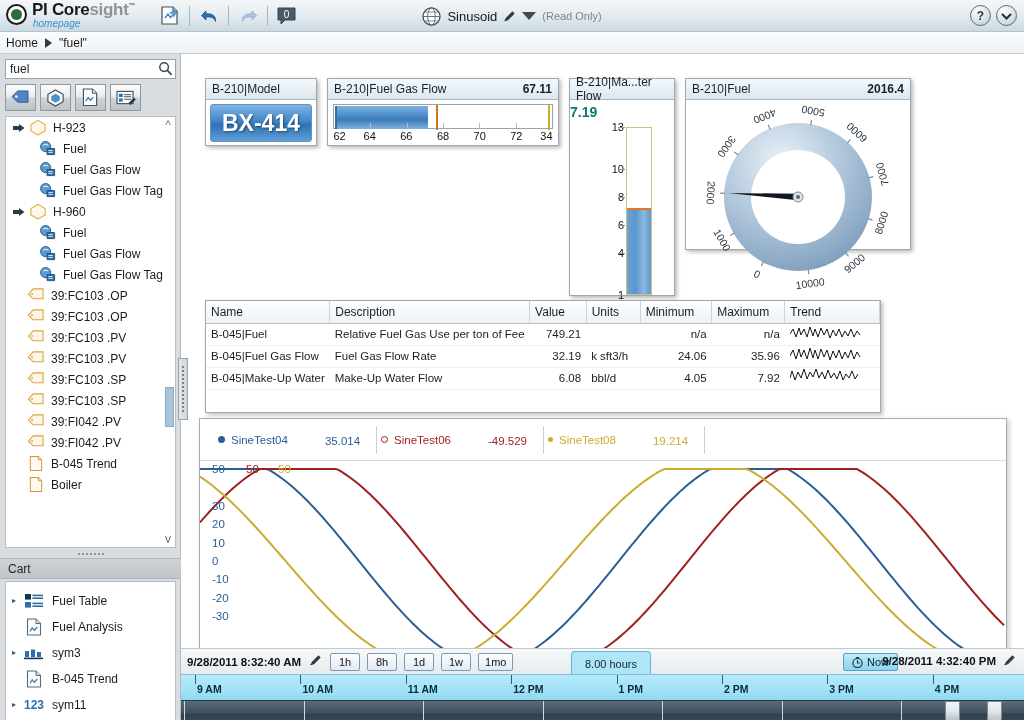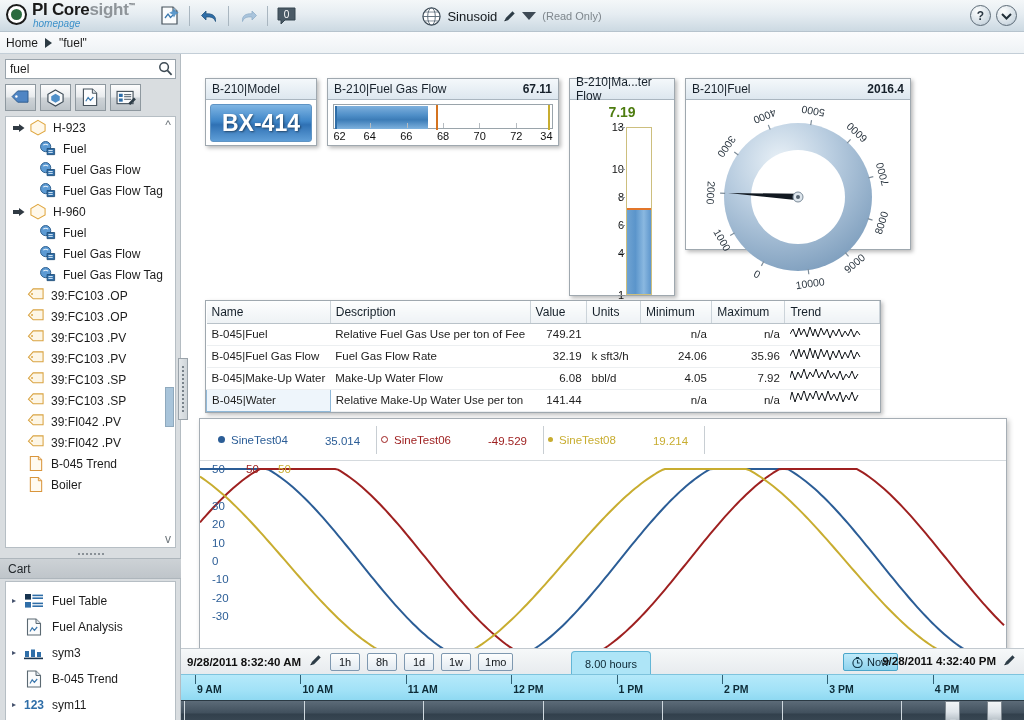--- a/index.html
+++ b/index.html
@@ -193,21 +193,21 @@
   }
   .hbar-marker { position: absolute; top: 0; width: 2px; height: 25px; }
   .hbar-tick { position: absolute; bottom: 0; width: 1px; height: 5px; background: #b6bcc1; }
   .hbar-scale {
     position: relative; height: 14px; margin-top: 1px; font-size: 11px; color: #111;
   }
   .hbar-scale span { position: absolute; transform: translateX(-50%); top: 0; }
 
   
   #w-vbar { left: 388px; top: 24px; width: 106px; height: 218px; }
-  .vbar-val { text-align: center; font-size: 14px; font-weight: bold; color: #4d7c0f; padding: 4px 0 2px; }
+  .vbar-val { text-align: left; font-size: 14px; font-weight: bold; color: #0f766e; padding: 4px 0 2px; }
   .vbar-area { position: relative; height: 180px; }
   .vbar-tube {
     position: absolute; left: 56px; top: 5px; width: 26px; height: 168px;
     background: #fff; border: 1px solid #cdbf7e;
   }
   .vbar-fill {
     position: absolute; left: 0; bottom: 0; width: 100%;
     background: linear-gradient(to right, #6fa3d2 0%, #5b95cb 35%, #8ab8e0 70%, #5f97cd 100%);
     border-top: 2px solid #e2762a;
   }
@@ -842,33 +842,20 @@
               <td class="c-num">6.08</td>
               <td class="c-units">bbl/d</td>
               <td class="c-num">4.05</td>
               <td class="c-num">7.92</td>
               <td>
                 <svg class="spark" width="78" height="18" viewBox="0 0 78 18">
                   <path d="M0 9 l2 -7 3 9 3 -8 3 6 3 -9 3 10 3 -7 3 5 3 -8 3 9 3 -6 3 7 3 -9 3 8 3 -5 3 6 3 -8 3 9 3 -6 3 4 3 -7 3 8 3 -5" stroke="#14181c" stroke-width="1" fill="none"></path>
                 </svg>
               </td>
             </tr>
-            <tr class="sel">
-              <td class="c-name">B-045|Water</td>
-              <td>Relative Make-Up Water Use per ton</td>
-              <td class="c-num">141.44</td>
-              <td class="c-units"></td>
-              <td class="c-num">n/a</td>
-              <td class="c-num">n/a</td>
-              <td>
-                <svg class="spark" width="78" height="18" viewBox="0 0 78 18">
-                  <path d="M0 9 l2 -8 3 10 3 -9 3 7 3 -10 3 11 3 -8 3 6 3 -9 3 10 3 -7 3 8 3 -10 3 9 3 -6 3 7 3 -9 3 10 3 -7 3 5 3 -8 3 9 3 -6" stroke="#14181c" stroke-width="1" fill="none"></path>
-                </svg>
-              </td>
-            </tr>
           </tbody>
       </table>
     </div>
 
     <div class="trendwrap">
       <div class="legend" id="chart-legend">
           <div class="leg-item">
             <div class="leg-top">
               <span class="leg-dot" style="background:#2b5d96;"></span>
               <span style="color:#2b5d96">SineTest04</span>

